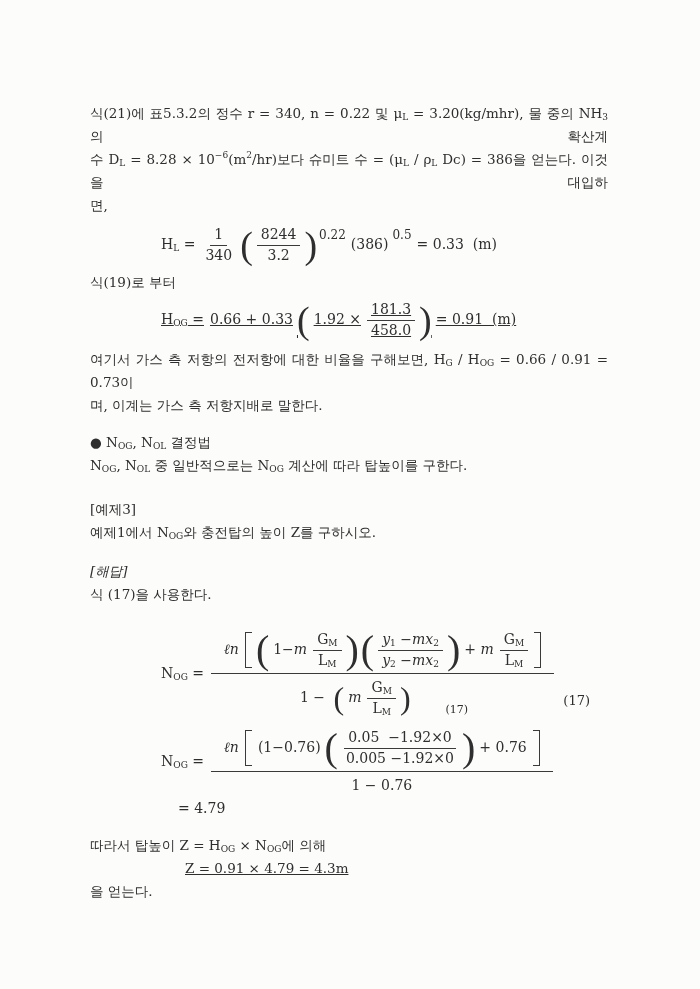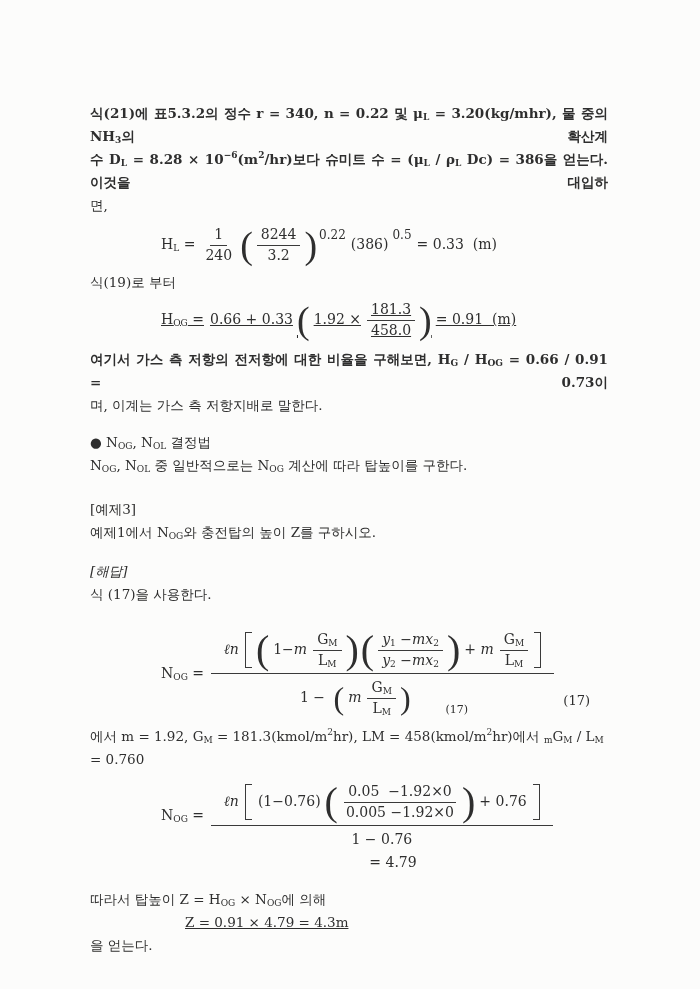--- a/index.html
+++ b/index.html
@@ -8,21 +8,21 @@
     width:700px;height:989px;
     background:#fcfcfb;
     color:#2e2e2e;
     box-sizing:border-box;
     padding:102px 92px 0 90px;
     font-family:"DejaVu Serif","Liberation Serif",serif;
     font-size:13.5px;
     line-height:23px;
     overflow:hidden;
   }
-  .jline{text-align:justify;text-align-last:justify;font-weight:bold;}
+  .jline{text-align:justify;text-align-last:justify;}
   .line{text-align:left;}
   sub{font-size:9px;line-height:0;vertical-align:-2px;letter-spacing:0;}
   sup{font-size:9px;line-height:0;vertical-align:6px;}
   i{font-style:italic;}
 
   
   .eq-row{display:flex;align-items:center;line-height:1.25;margin-left:68px;font-size:14px;}
   .tok{margin:0 3px;white-space:pre;}
   .frac{display:inline-flex;flex-direction:column;align-items:center;margin:0 3px;text-align:center;}
   .frac .num{padding:0 4px 1px;border-bottom:1.1px solid #3a3a3a;white-space:pre;}
@@ -43,40 +43,40 @@
 
   
   .mt-eq1{margin-top:9px;margin-bottom:7px;}
   .mt-eq2{margin-top:7px;margin-bottom:9px;text-decoration:underline;}
   .mt-obtain{margin-top:2px;}
   .mt-bullet{margin-top:14px;}
   .mt-example{margin-top:21px;}
   .mt-answer{margin-top:16px;font-style:italic;}
   .mt-eq17{margin-top:25px;margin-bottom:8px;}
   .mt-eqnog{margin-top:12px;margin-bottom:2px;}
-  .result-row{margin-left:88px;font-size:14px;margin-top:2px;text-align:center;}
+  .result-row{margin-left:88px;font-size:14px;margin-top:2px;}
   .mt-final{margin-top:14px;}
   .z-line{padding-left:95px;text-decoration:underline;}
 </style>
 </head>
 <body>
 
 <div class="page">
 
   <div>
     <div class="jline">식(21)에 표5.3.2의 정수 r = 340, n = 0.22 및 μ<sub>L</sub> = 3.20(kg/mhr), 물 중의 NH<sub>3</sub>의 확산계</div>
     <div class="jline">수 D<sub>L</sub> = 8.28 × 10<sup>−6</sup>(m<sup>2</sup>/hr)보다 슈미트 수 = (μ<sub>L</sub> / ρ<sub>L</sub> Dc) = 386을 얻는다. 이것을 대입하</div>
     <div class="line">면,</div>
   </div>
 
   <div class="eq-row mt-eq1">
     <span class="tok">H<sub>L</sub> =</span>
     <span class="frac">
         <span class="num">1</span>
-        <span class="den">240</span>
+        <span class="den">340</span>
       </span>
     <span class="bp bp-38">(</span>
     <span class="frac">
         <span class="num">8244</span>
         <span class="den">3.2</span>
       </span>
     <span class="bp bp-38">)</span>
     <span class="exp">0.22</span>
     <span class="tok">(386)</span>
     <span class="exp">0.5</span>
@@ -146,21 +146,20 @@
             <span class="num">G<sub>M</sub></span>
             <span class="den">L<sub>M</sub></span>
           </span>
         <span class="bp bp-32">)</span>
         <span class="small-label">(17)</span>
       </span>
     </span>
     <span class="right-label">(17)</span>
   </div>
 
-  <div class="line">에서 m = 1.92, G<sub>M</sub> = 181.3(kmol/m<sup>2</sup>hr), LM = 458(kmol/m<sup>2</sup>hr)에서 <sub>m</sub>G<sub>M</sub> / L<sub>M</sub> = 0.760</div>
 
   <div class="eq-row mt-eqnog">
     <span class="tok">N<sub>OG</sub> =</span>
     <span class="bigfrac">
       <span class="bnum">
         <span class="tok"><i>ℓn</i></span>
         <span class="br-l"></span>
         <span class="tok">(1−0.76)</span>
         <span class="bp bp-40">(</span>
         <span class="frac">

